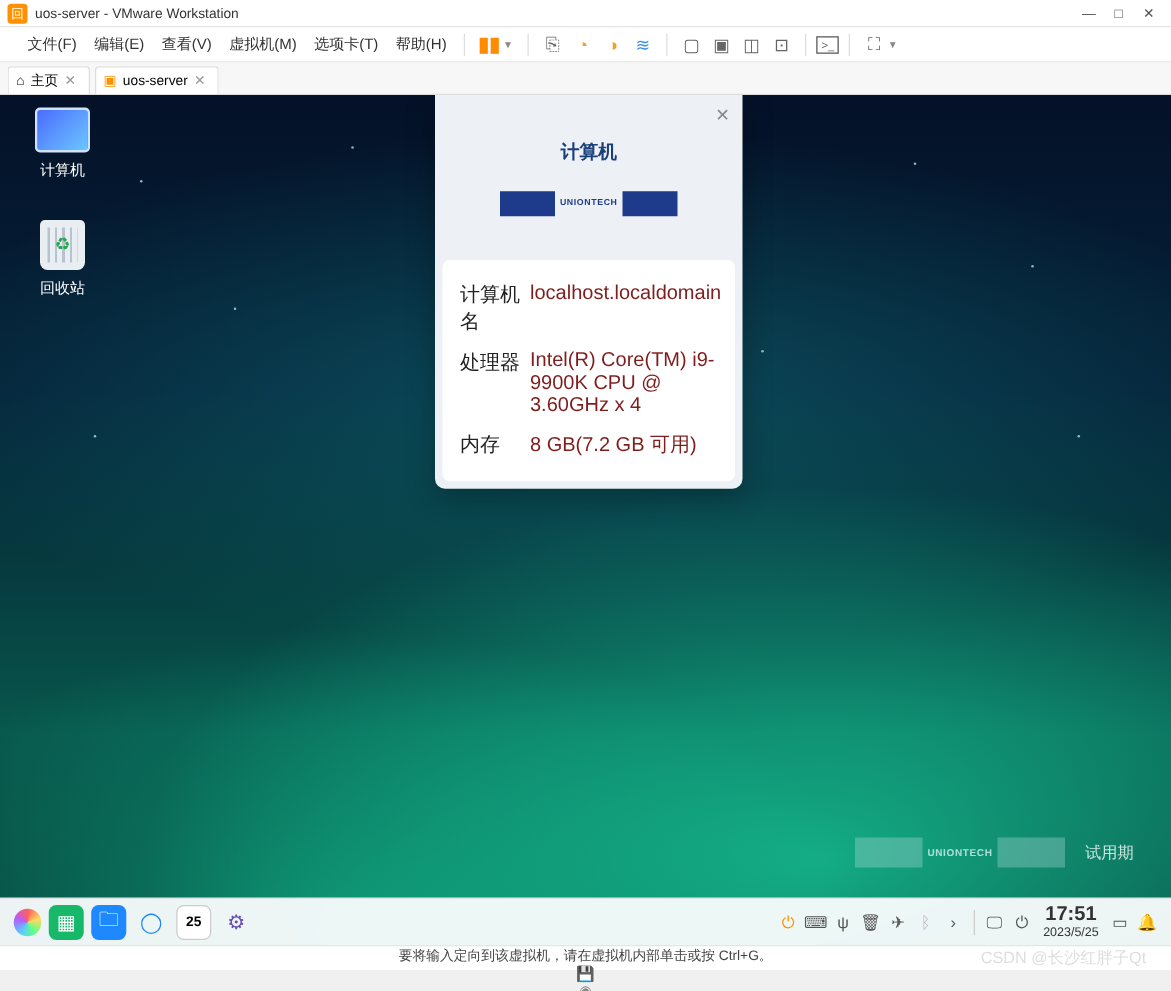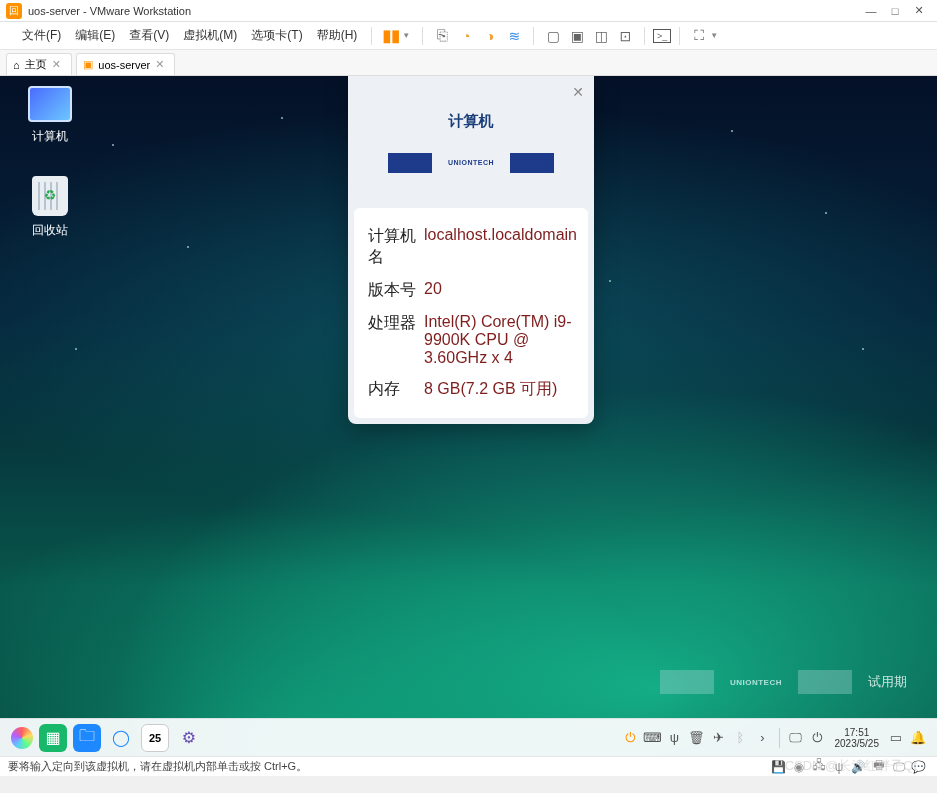--- a/index.html
+++ b/index.html
@@ -40,21 +40,21 @@
 .ic-computer{background:linear-gradient(135deg,#4a6cff,#6cc6ff);border:2px solid #cfe3ff;}
 .ic-trash{width:36px;height:40px;background:#e9eef3;border-radius:4px 4px 6px 6px;position:relative;margin:0 auto 6px;}
 .ic-trash::before{content:"";position:absolute;left:6px;top:6px;width:24px;height:28px;background:repeating-linear-gradient(90deg,#b8c3cf 0 2px,transparent 2px 6px);}
 .ic-trash .recycle{position:absolute;left:9px;top:11px;width:18px;height:18px;color:#2aa84f;font-size:14px;}
 
 
 .dialog{position:absolute;left:348px;top:0;width:246px;background:#edf1f6;border-radius:0 0 8px 8px;box-shadow:0 6px 24px rgba(0,0,0,.3);}
 .dialog-top{height:132px;display:flex;flex-direction:column;align-items:center;justify-content:center;position:relative;}
 .dialog-close{position:absolute;top:8px;right:10px;color:#888;cursor:pointer;font-size:14px;}
 .dialog-top h2{color:#1a3e7a;font-size:15px;font-weight:700;margin-bottom:22px;}
-.union-logo{display:flex;gap:16px;align-items:center;}
+.union-logo{display:flex;gap:4px;align-items:center;}
 .union-logo .block{width:44px;height:20px;background:#1e3a8a;}
 .union-logo .txt{font-size:7px;color:#1e3a8a;font-weight:bold;letter-spacing:.5px;}
 .dialog-body{background:#fff;margin:0 6px 6px;border-radius:6px;padding:12px 14px;}
 .dialog-body h3{font-size:14px;color:#1a3e7a;font-weight:700;margin-bottom:12px;}
 .info-row{display:flex;font-size:16px;color:#333;padding:6px 0;}
 .info-row .k{width:56px;color:#222;flex-shrink:0;}
 .info-row .v{color:#7f1d1d;flex:1;}
 
 
 .wm{position:absolute;right:30px;bottom:62px;display:flex;align-items:center;gap:16px;opacity:.85;}
@@ -62,24 +62,24 @@
 .wm .union-logo .txt{color:rgba(220,245,245,.9);font-size:8px;}
 .wm-label{color:#e8f7f4;font-size:13px;}
 
 
 .taskbar{position:absolute;left:0;right:0;bottom:0;height:38px;background:rgba(250,252,253,.95);display:flex;align-items:center;padding:0 8px;border-top:1px solid rgba(0,0,0,.08);}
 .taskbar .tb-ic{width:28px;height:28px;margin:0 3px;border-radius:6px;display:flex;align-items:center;justify-content:center;font-size:16px;cursor:pointer;}
 .taskbar .spacer{flex:1;}
 .taskbar .tray-ic{width:22px;text-align:center;color:#555;font-size:13px;cursor:pointer;}
 .taskbar .tray-sep{width:1px;height:20px;background:#ccc;margin:0 5px;}
 .clock{display:flex;flex-direction:column;align-items:center;font-size:10px;color:#333;line-height:1.1;padding:0 6px;}
-.clock .t{font-size:10px;font-weight:400;}
-
-
-.statusbar{height:20px;background:#fff;font-size:11px;color:#444;display:flex;align-items:center;padding:0 8px;border-top:1px solid #e5e5e5;}
+.clock .t{font-size:16px;font-weight:700;}
+
+
+.statusbar{height:20px;background:#fff;font-size:11px;color:#444;display:flex;align-items:center;padding:0 8px;border-top:1px solid #e5e5e5;flex-direction:column;}
 .statusbar .spacer{flex:1;}
 .statusbar .st-ic{width:20px;text-align:center;color:#888;font-size:12px;}
 
 .csdn-wm{position:absolute;right:20px;bottom:18px;color:rgba(200,200,200,.6);font-size:13px;pointer-events:none;}
 </style>
 </head>
 <body>
 
 <div class="titlebar">
   <div class="app-icon">回</div>
@@ -162,24 +162,20 @@
       <div class="union-logo">
         <div class="block"></div>
         <span class="txt">UNIONTECH</span>
         <div class="block"></div>
       </div>
     </div>
     <div class="dialog-body">
       <div class="info-row">
         <span class="k">计算机名</span>
           <span class="v">localhost.localdomain</span>
-        </div>
-      <div class="info-row">
-        <span class="k">版本号</span>
-          <span class="v">20</span>
         </div>
       <div class="info-row">
         <span class="k">处理器</span>
           <span class="v">Intel(R) Core(TM) i9-9900K CPU @ 3.60GHz x 4</span>
         </div>
       <div class="info-row">
         <span class="k">内存</span>
           <span class="v">8 GB(7.2 GB 可用)</span>
         </div>
     </div>

